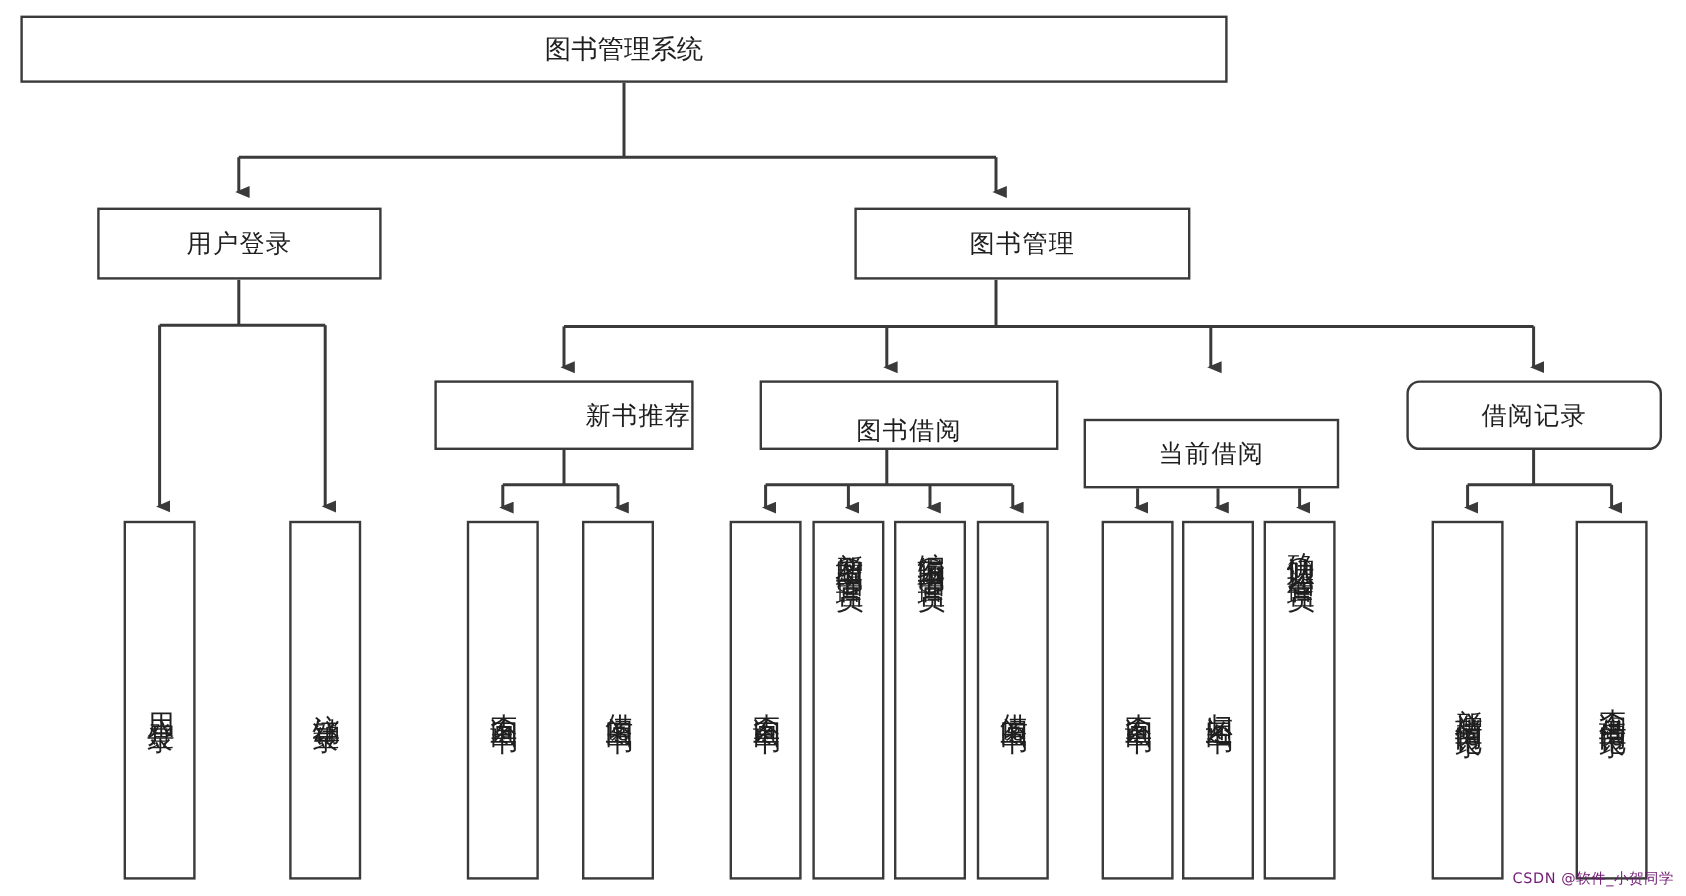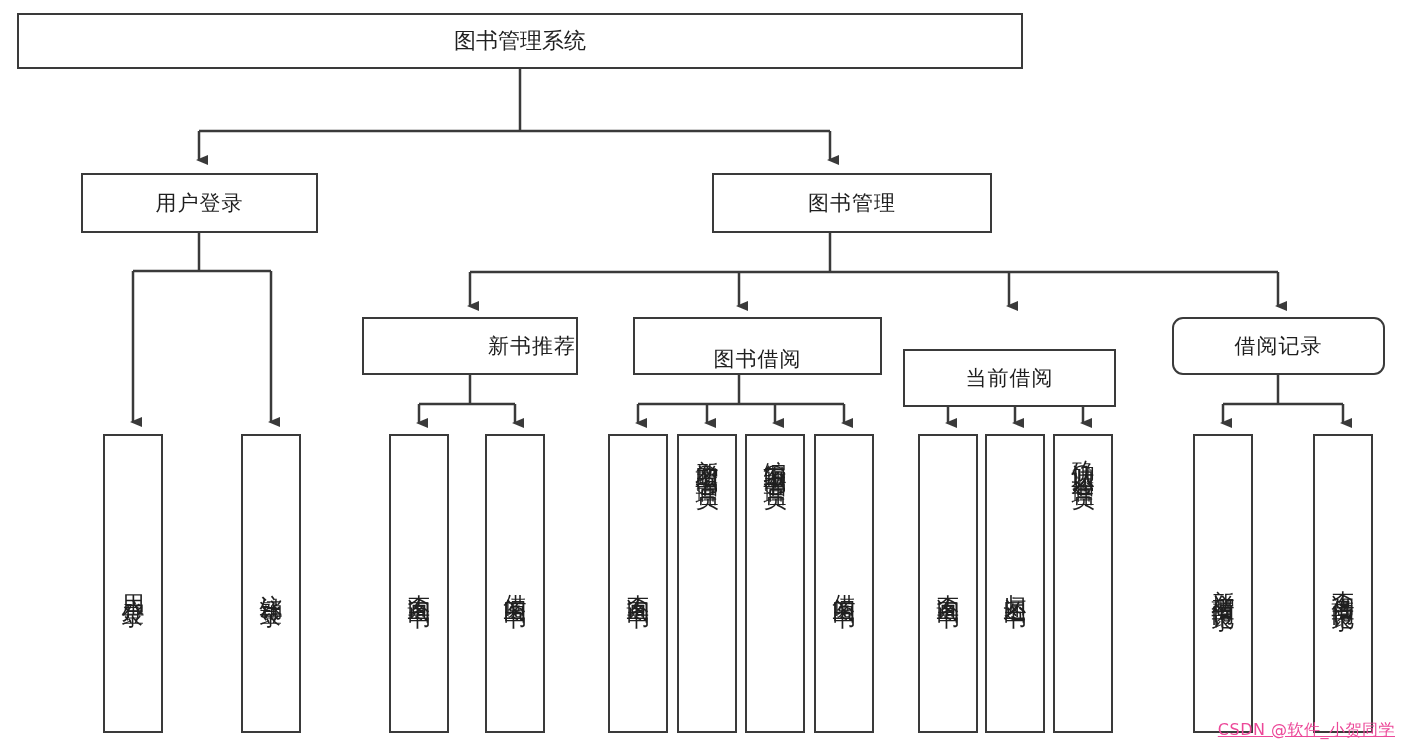--- a/index.html
+++ b/index.html
@@ -52,25 +52,24 @@
     justify-content:flex-start;
     padding-top:6px;
   }
   .label{
     white-space:pre;
   }
   #watermark{
     position:absolute;
     right:10px;
     bottom:6px;
-    font-size:16px;
-    color:#ec4899;
+    font-size:12px;
+    color:#701a75;
     letter-spacing:0.5px;
     user-select:none;
-    text-decoration:underline;
   }
 </style>
 </head>
 <body>
 
 <div id="canvas">
 
   <svg id="wires" viewBox="0 0 1405 747" xmlns="http://www.w3.org/2000/svg">
     <defs>
       <marker id="arrow" markerWidth="12" markerHeight="12" refX="5" refY="9" orient="auto" markerUnits="userSpaceOnUse">

